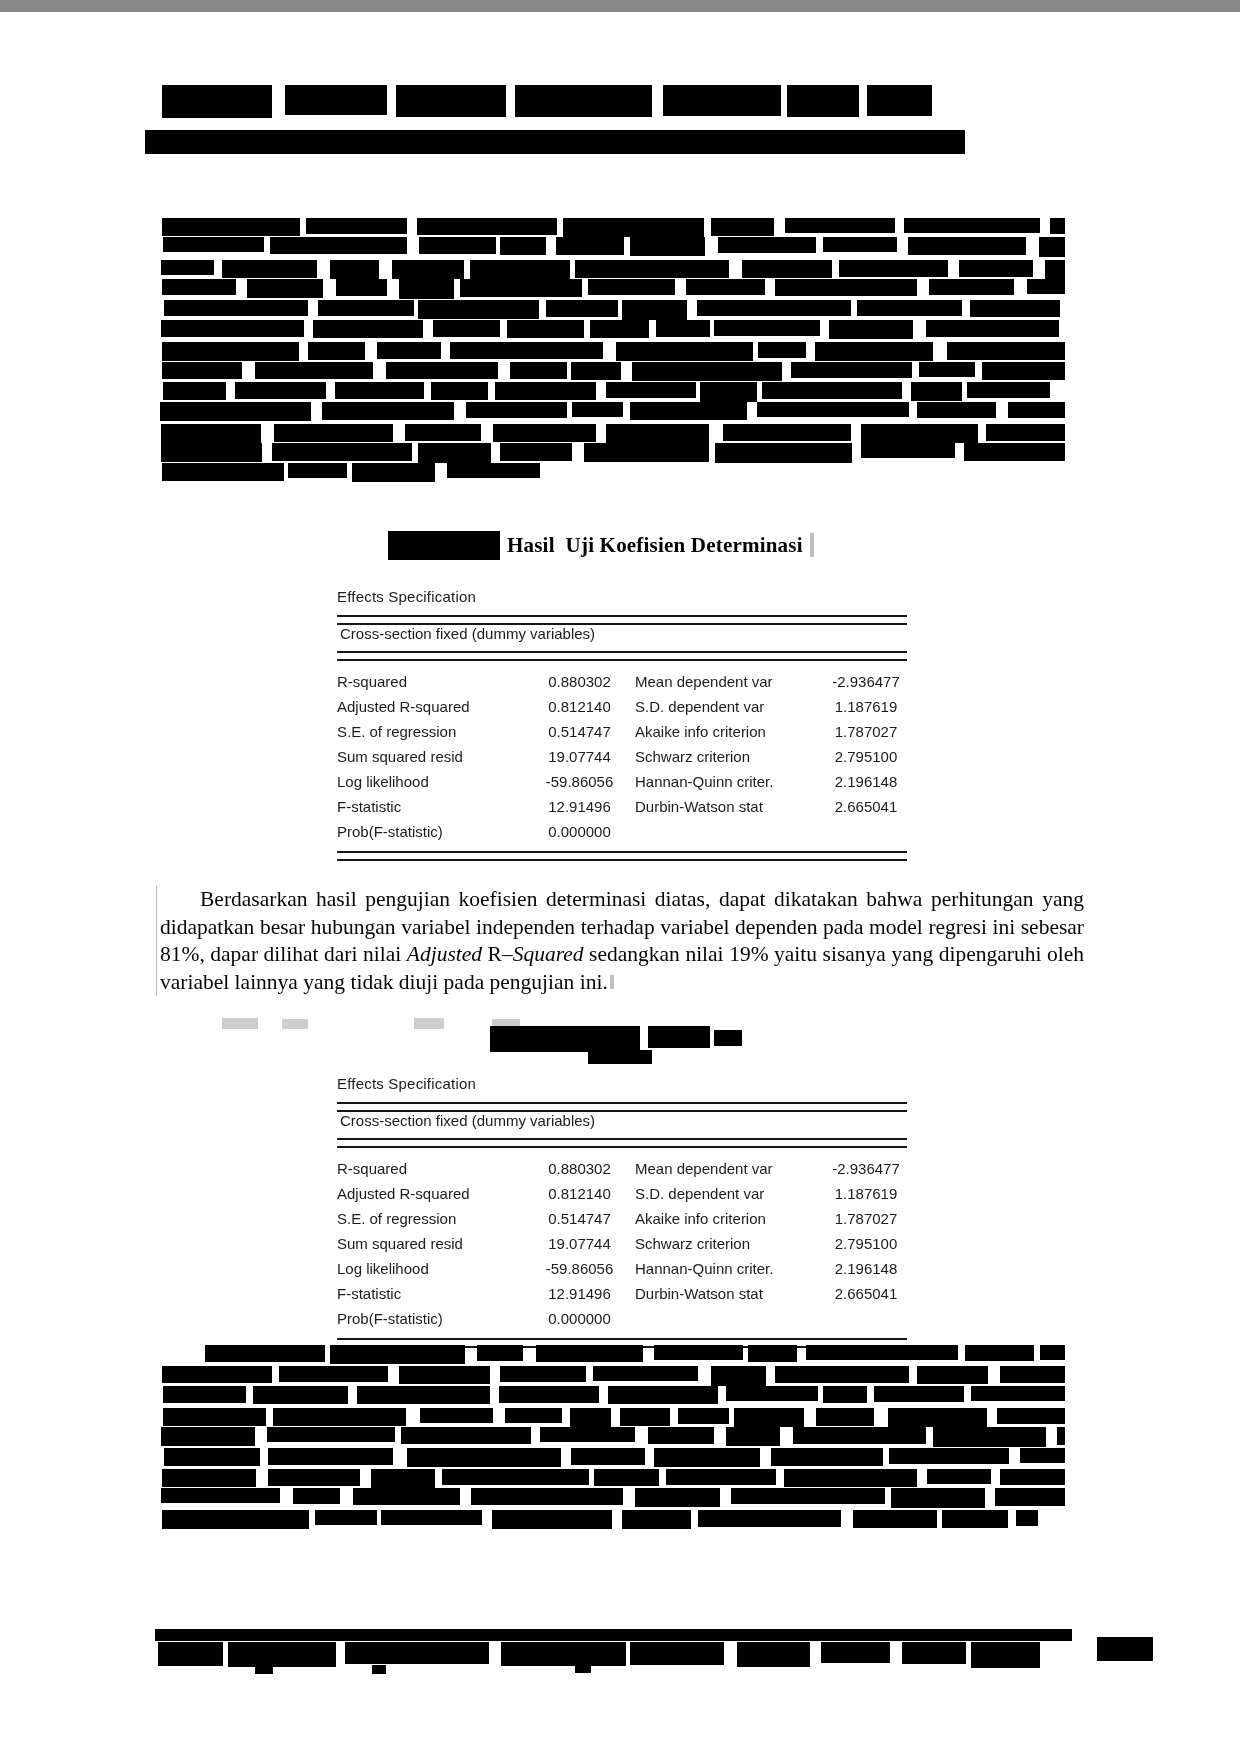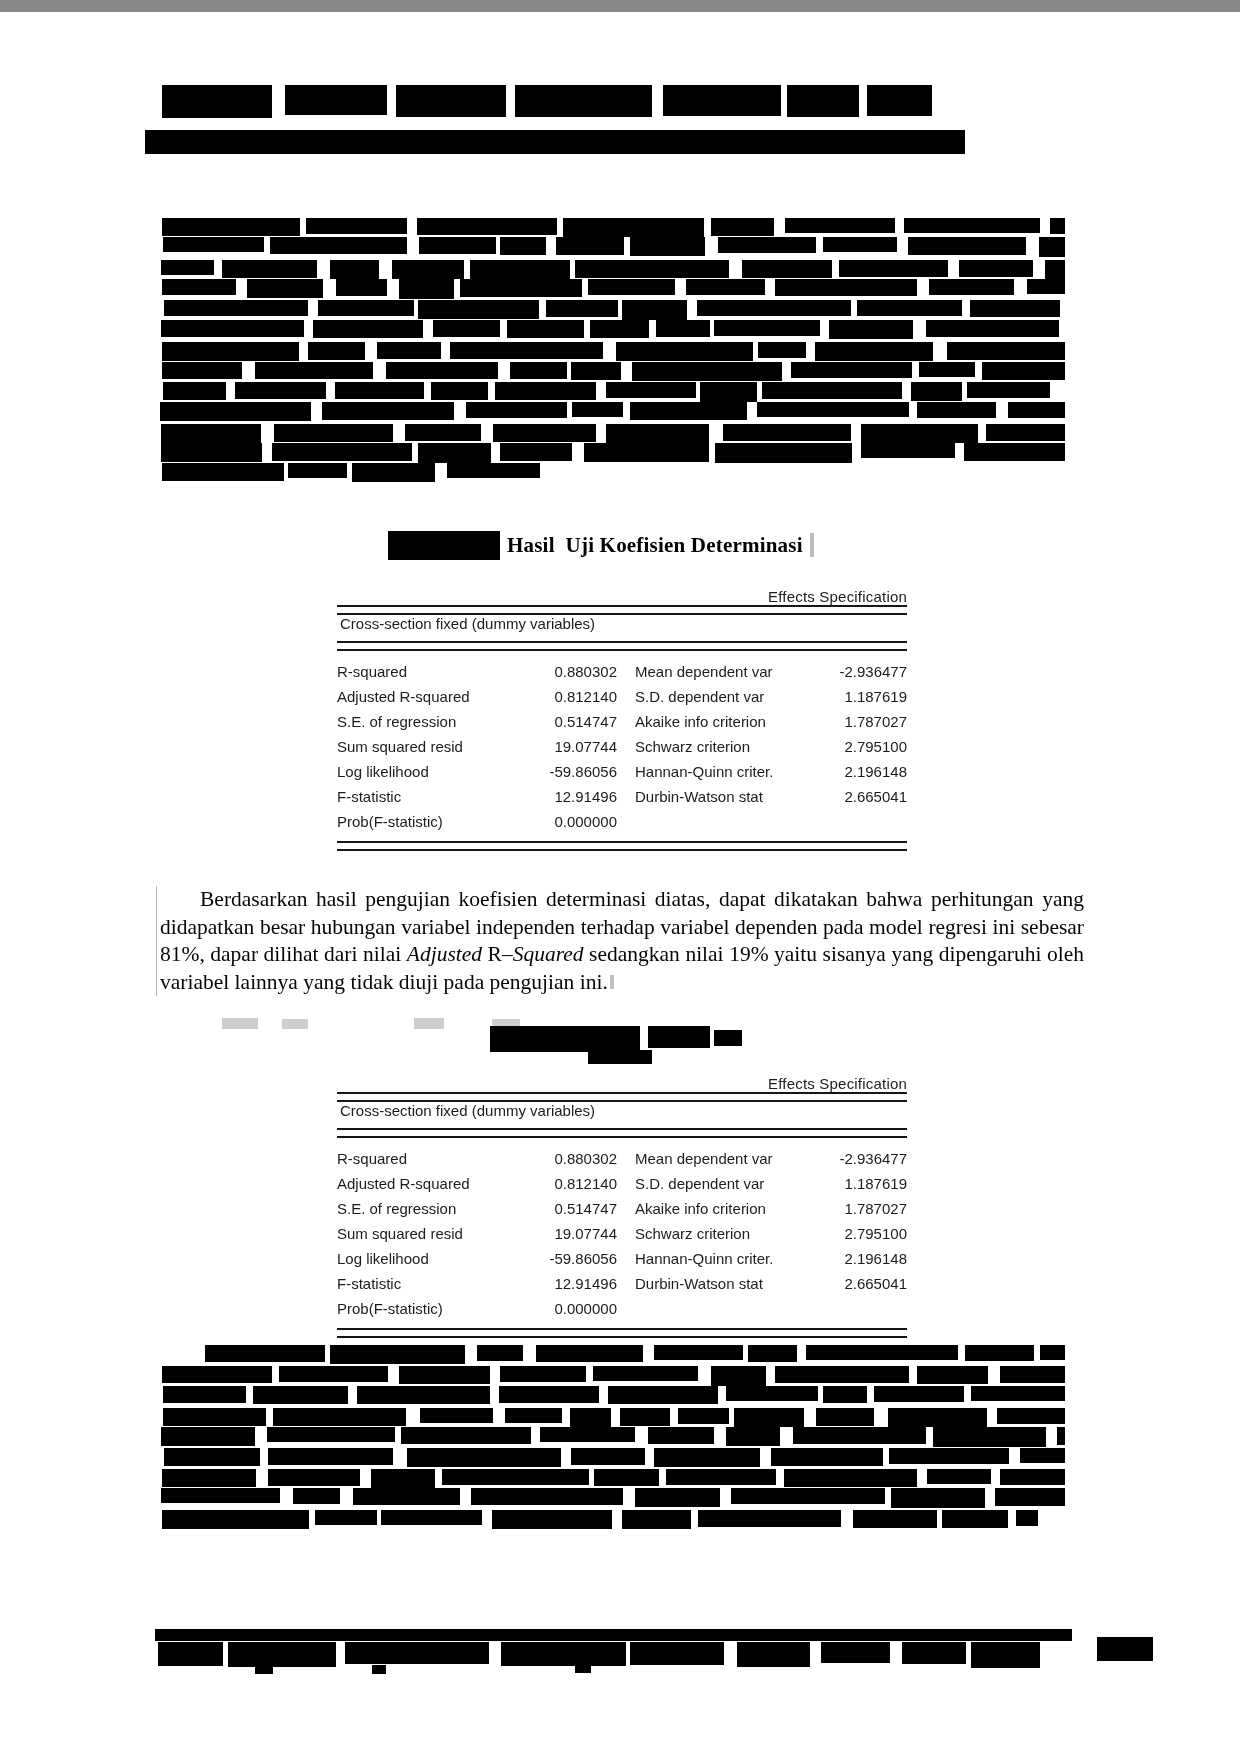--- a/index.html
+++ b/index.html
@@ -17,27 +17,27 @@
     font-family:"Liberation Serif", serif;font-weight:bold;font-size:21px;color:#000;
   }
   .caption .cap-redact{display:inline-block;width:112px;height:29px;background:#000;}
   .caption .caption-text{white-space:pre-wrap;letter-spacing:.2px;}
   .caption .cursor-mark{display:inline-block;width:4px;height:24px;background:#bdbdbd;}
   
   .stat-table{
     position:absolute;left:337px;width:570px;
     font-family:"Liberation Sans", sans-serif;font-size:15px;color:#1c1c1c;
   }
-  .tbl-header{text-align:right;letter-spacing:.2px;}
+  .tbl-header{text-align:left;padding-bottom:10px;letter-spacing:.2px;}
   .rule-dbl{height:6px;border-top:2px solid #161616;border-bottom:2px solid #161616;}
   .tbl-sub{padding:0 3px 9px 3px;}
   .tbl-rows{padding:8px 0 7px 0;}
   .trow{display:grid;grid-template-columns:205px 75px 18px 190px 82px;line-height:25px;}
   .trow .lab{text-align:left;}
-  .trow .val{text-align:right;}
+  .trow .val{text-align:center;}
   .trow .gap{}
   
   .body-par{
     position:absolute;left:156px;top:874px;width:924px;margin:0;
     font-size:21.5px;line-height:27.6px;text-align:justify;text-indent:40px;
     border-left:1px solid #b9b9b9;padding-left:3px;color:#050505;
   }
   .body-par .it{font-style:italic;}
   .end-mark{display:inline-block;width:4px;height:14px;background:#c0c0c0;margin-left:2px;}
   .mosaic{position:absolute;}

